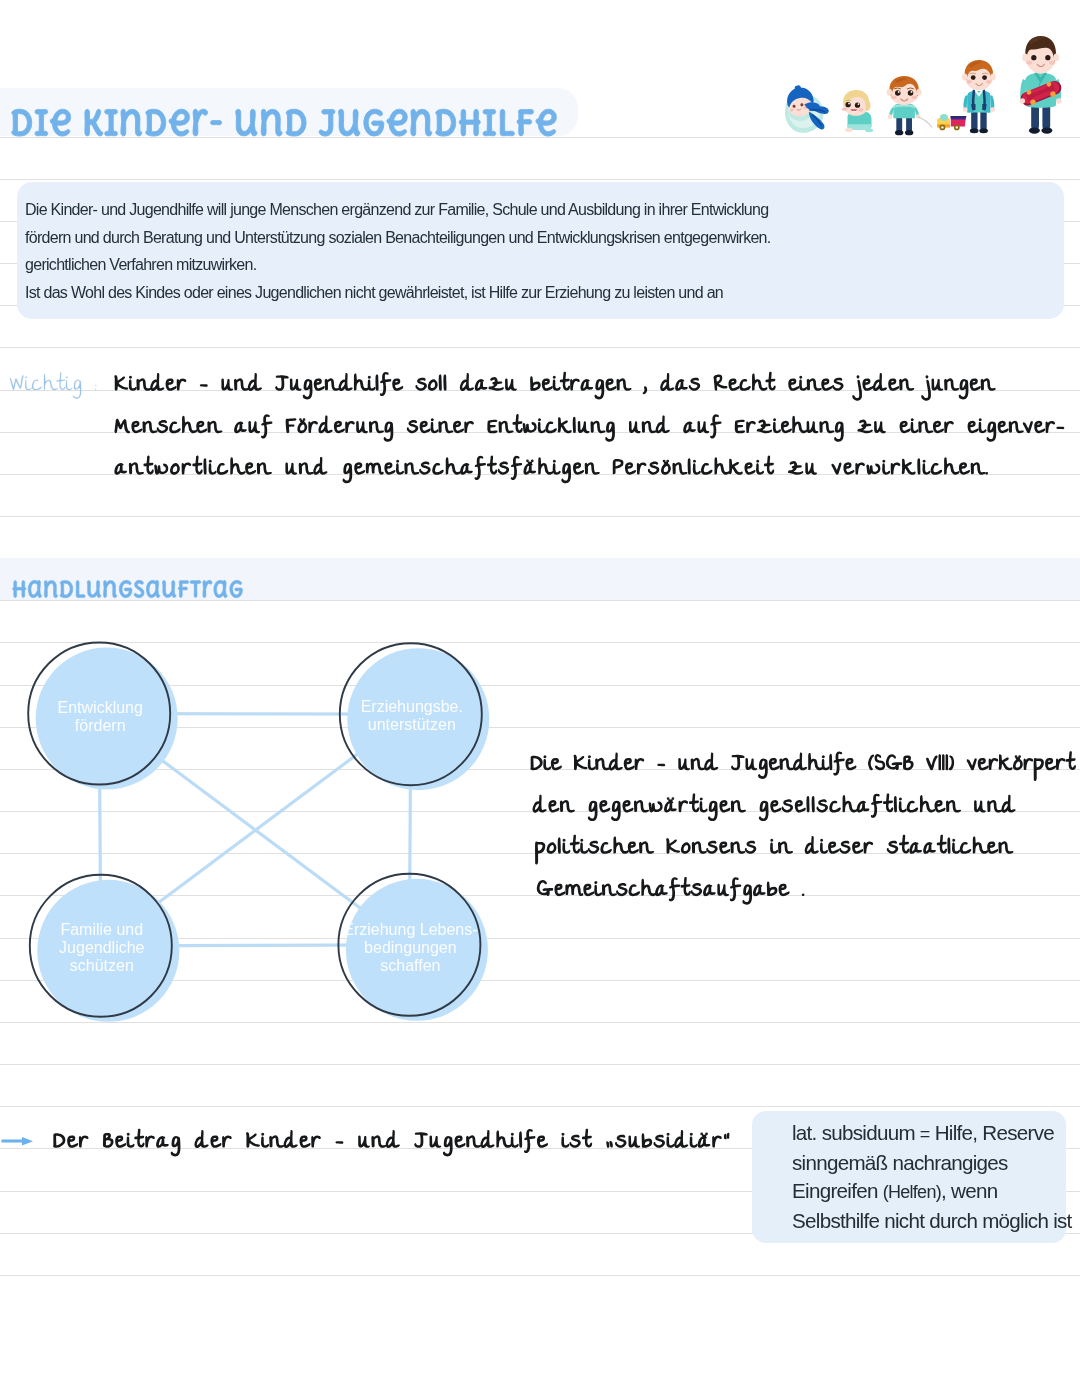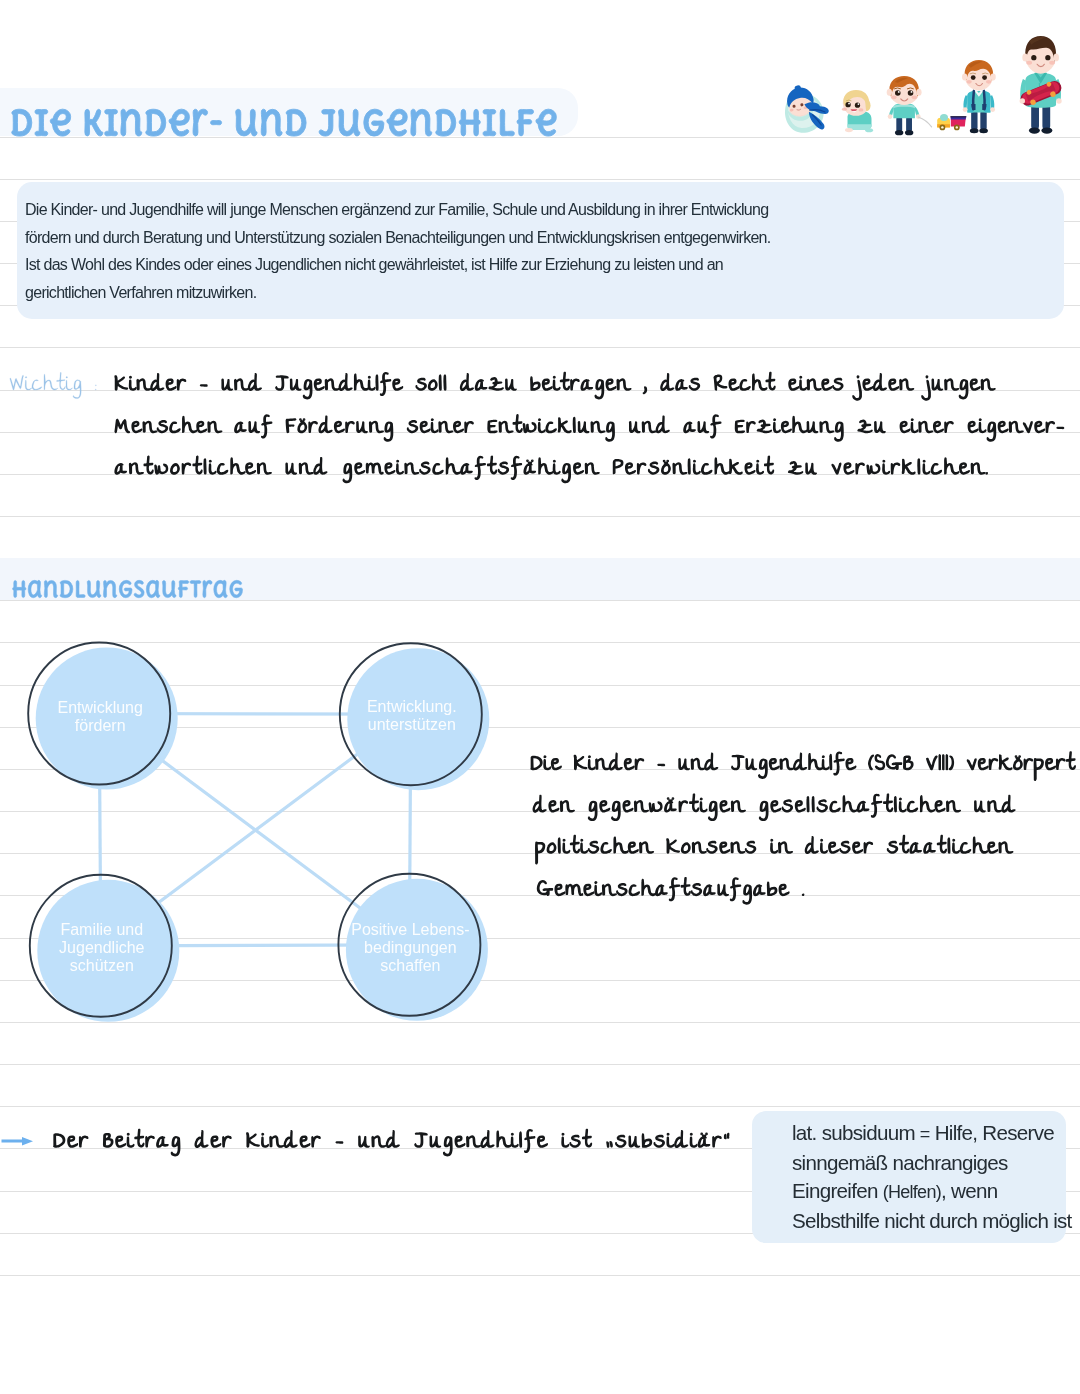--- a/index.html
+++ b/index.html
@@ -89,39 +89,39 @@
     <circle class="nline" cx="410.8" cy="714.2" r="71.0"></circle>
     <circle class="nline" cx="100.8" cy="945.8" r="71.0"></circle>
     <circle class="nline" cx="409.4" cy="944.8" r="71.0"></circle>
   </svg>
 
   <div class="node-label" style="left:20.2px;top:698.6px;width:160px;">
       <span>Entwicklung</span>
       <span>fördern</span>
     </div>
   <div class="node-label" style="left:331.8px;top:698.0px;width:160px;">
-      <span>Entwicklung.</span>
+      <span>Erziehungsbe.</span>
       <span>unterstützen</span>
     </div>
   <div class="node-label" style="left:21.8px;top:921.0px;width:160px;">
       <span>Familie und</span>
       <span>Jugendliche</span>
       <span>schützen</span>
     </div>
   <div class="node-label" style="left:330.4px;top:920.6px;width:160px;">
-      <span>Positive Lebens-</span>
+      <span>Erziehung Lebens-</span>
       <span>bedingungen</span>
       <span>schaffen</span>
     </div>
 
   <div class="intro-text">
     <div>Die Kinder- und Jugendhilfe will junge Menschen ergänzend zur Familie, Schule und Ausbildung in ihrer Entwicklung</div>
     <div>fördern und durch Beratung und Unterstützung sozialen Benachteiligungen und Entwicklungskrisen entgegenwirken.</div>
+    <div>gerichtlichen Verfahren mitzuwirken.</div>
     <div>Ist das Wohl des Kindes oder eines Jugendlichen nicht gewährleistet, ist Hilfe zur Erziehung zu leisten und an</div>
-    <div>gerichtlichen Verfahren mitzuwirken.</div>
   </div>
 
   <div class="def-text">
     <div><span>lat.  subsiduum </span><span class="sm">=</span><span> Hilfe, Reserve</span></div>
     <div><span>sinngemäß nachrangiges</span></div>
     <div><span>Eingreifen </span><span class="sm">(Helfen)</span><span>, wenn</span></div>
     <div><span>Selbsthilfe nicht durch möglich ist</span></div>
   </div>
 
   <svg class="layer" viewBox="0 0 1080 1394" xmlns="http://www.w3.org/2000/svg">

